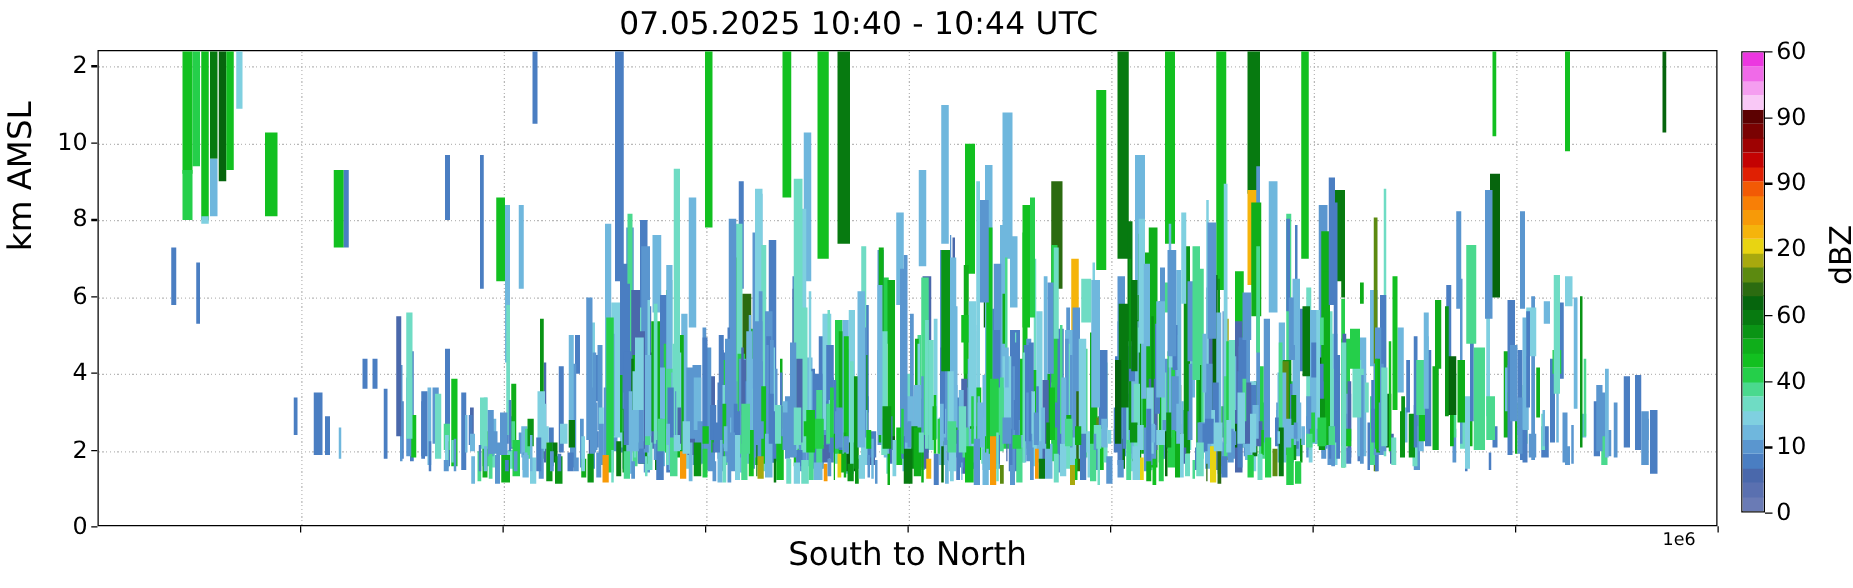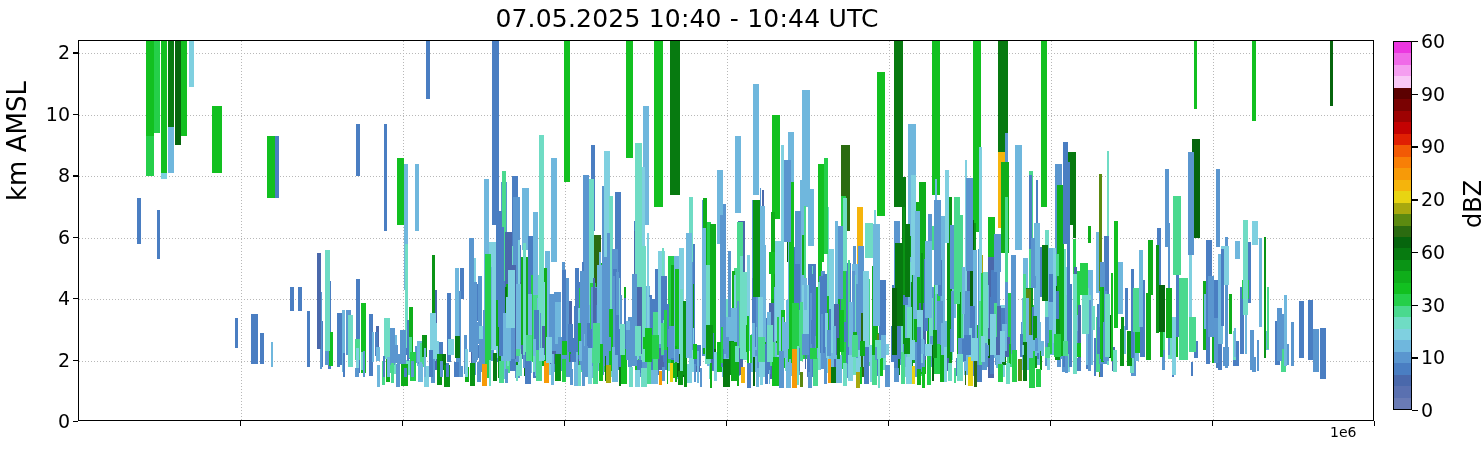--- a/index.html
+++ b/index.html
@@ -1175,20 +1175,21 @@
   <div id="xticks">
       <div class="xtick-mark" style="left: 240px;"></div>
       <div class="xtick-mark" style="left: 402px;"></div>
       <div class="xtick-mark" style="left: 564px;"></div>
       <div class="xtick-mark" style="left: 726px;"></div>
       <div class="xtick-mark" style="left: 888px;"></div>
       <div class="xtick-mark" style="left: 1050px;"></div>
       <div class="xtick-mark" style="left: 1212px;"></div>
       <div class="xtick-mark" style="left: 1374px;"></div>
     </div>
+  <div id="xlabel">South to North</div>
   <div id="xoffset">1e6</div>
 
   <div id="cbar-frame">
     <div id="cbar-gradient">
         <div class="cbar-seg" style="bottom: 0px; height: 12.0687px; background: rgb(106, 123, 181);"></div>
         <div class="cbar-seg" style="bottom: 11.4688px; height: 12.0687px; background: rgb(90, 112, 176);"></div>
         <div class="cbar-seg" style="bottom: 22.9375px; height: 12.0687px; background: rgb(74, 104, 171);"></div>
         <div class="cbar-seg" style="bottom: 34.4062px; height: 12.0687px; background: rgb(74, 126, 194);"></div>
         <div class="cbar-seg" style="bottom: 45.875px; height: 12.0687px; background: rgb(90, 150, 207);"></div>
         <div class="cbar-seg" style="bottom: 57.3438px; height: 12.0687px; background: rgb(111, 183, 221);"></div>
@@ -1219,21 +1220,21 @@
         <div class="cbar-seg" style="bottom: 344.062px; height: 12.0687px; background: rgb(240, 106, 232);"></div>
         <div class="cbar-seg" style="bottom: 355.531px; height: 12.0687px; background: rgb(236, 55, 224);"></div>
       </div>
   </div>
   <div id="cbar-ticks">
       <div class="cbtick-mark" style="top: 410px;"></div>
       <div class="cbtick-label" style="top: 410px;">0</div>
       <div class="cbtick-mark" style="top: 357.286px;"></div>
       <div class="cbtick-label" style="top: 357.286px;">10</div>
       <div class="cbtick-mark" style="top: 304.571px;"></div>
-      <div class="cbtick-label" style="top: 304.571px;">30</div>
+      <div class="cbtick-label" style="top: 304.571px;">40</div>
       <div class="cbtick-mark" style="top: 251.857px;"></div>
       <div class="cbtick-label" style="top: 251.857px;">60</div>
       <div class="cbtick-mark" style="top: 199.143px;"></div>
       <div class="cbtick-label" style="top: 199.143px;">20</div>
       <div class="cbtick-mark" style="top: 146.429px;"></div>
       <div class="cbtick-label" style="top: 146.429px;">90</div>
       <div class="cbtick-mark" style="top: 93.7143px;"></div>
       <div class="cbtick-label" style="top: 93.7143px;">90</div>
       <div class="cbtick-mark" style="top: 41px;"></div>
       <div class="cbtick-label" style="top: 41px;">60</div>

